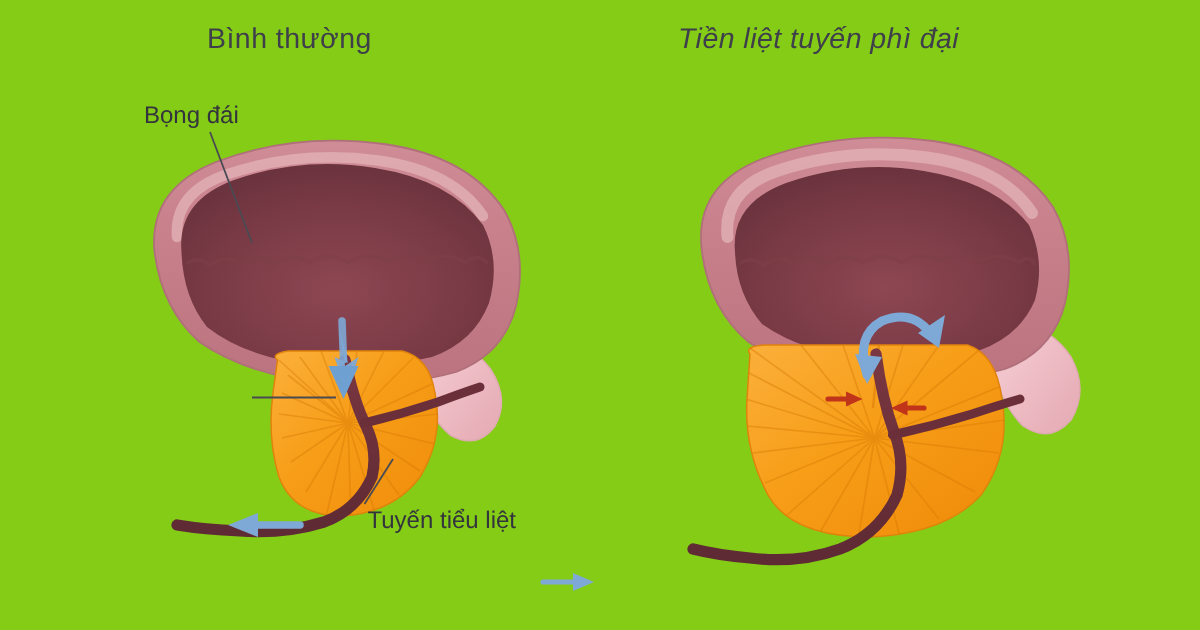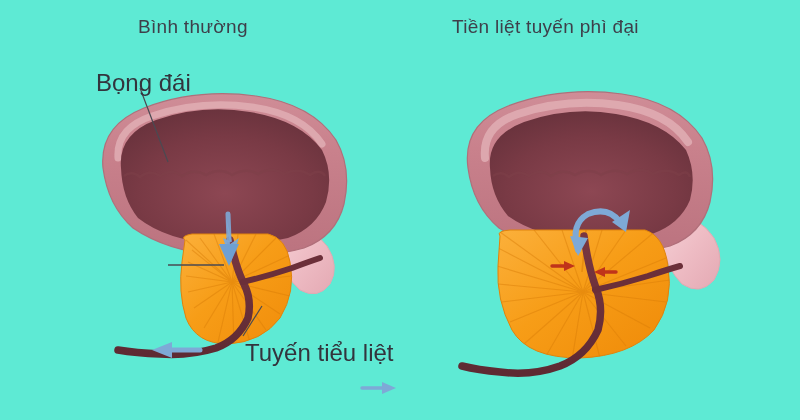--- a/index.html
+++ b/index.html
@@ -4,21 +4,21 @@
 <style>
   html, body {
     margin: 0;
     padding: 0;
     background: #ffffff;
   }
   #page {
     position: relative;
     width: 800px;
     height: 420px;
-    background: #5eead4;
+    background: #84cc16;
     overflow: hidden;
     font-family: "Liberation Sans", sans-serif;
   }
   #diagram-svg {
     position: absolute;
     left: 0;
     top: 0;
     width: 800px;
     height: 420px;
   }
@@ -26,27 +26,27 @@
     position: absolute;
     font-family: "Liberation Sans", sans-serif;
     font-size: 19px;
     color: #3e3f4a;
     letter-spacing: 0.3px;
     white-space: nowrap;
   }
   .anno-label {
     position: absolute;
     font-family: "Liberation Sans", sans-serif;
-    font-size: 24px;
+    font-size: 16px;
     color: #33343d;
     white-space: nowrap;
     line-height: 1.25;
   }
   #title-normal   { left: 138px; top: 16px; }
-  #title-enlarged { left: 452px; top: 16px; }
+  #title-enlarged { left: 452px; top: 16px; font-style: italic; }
   #label-bladder  { left: 96px;  top: 68px; }
   #label-urethra  { left: 113px; top: 240px; text-align: left; }
   #label-prostate { left: 245px; top: 338px; }
   #label-urine    { left: 398px; top: 378px; }
 </style>
 </head>
 <body>
 
 <div id="page">
 

